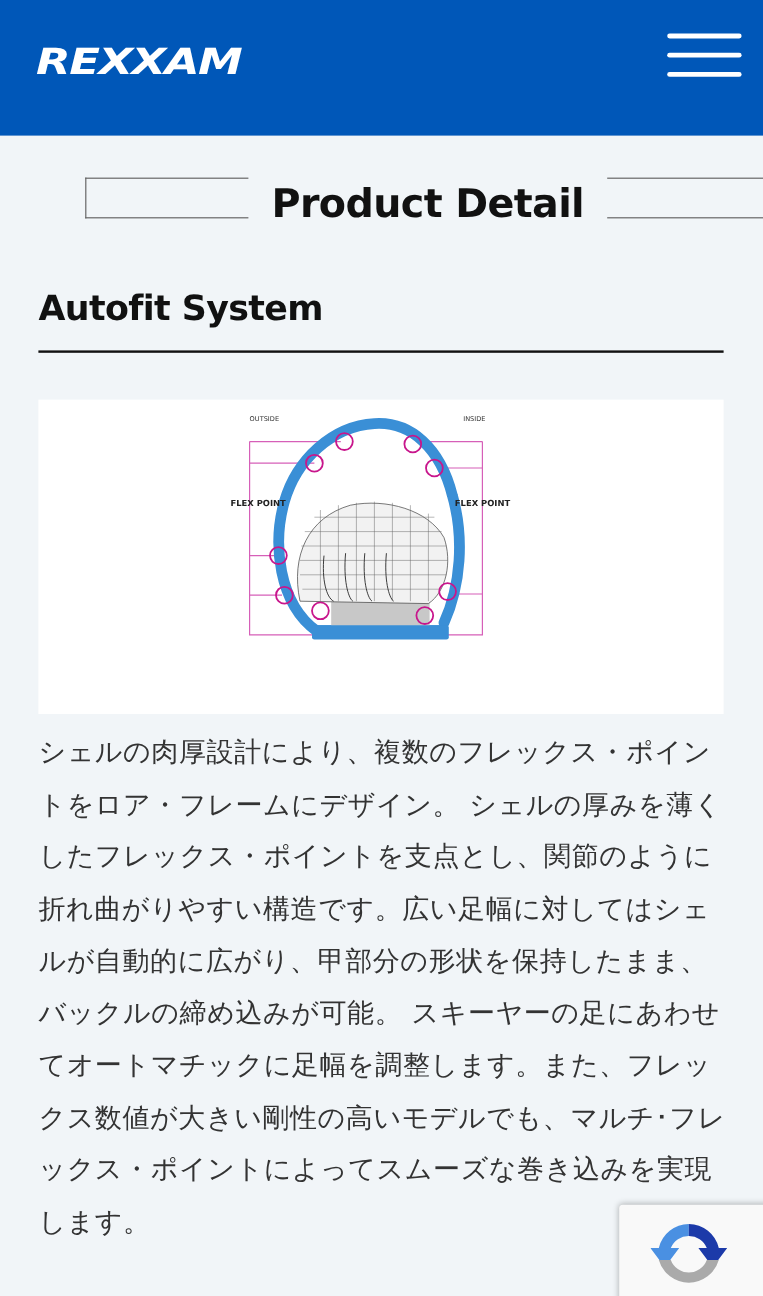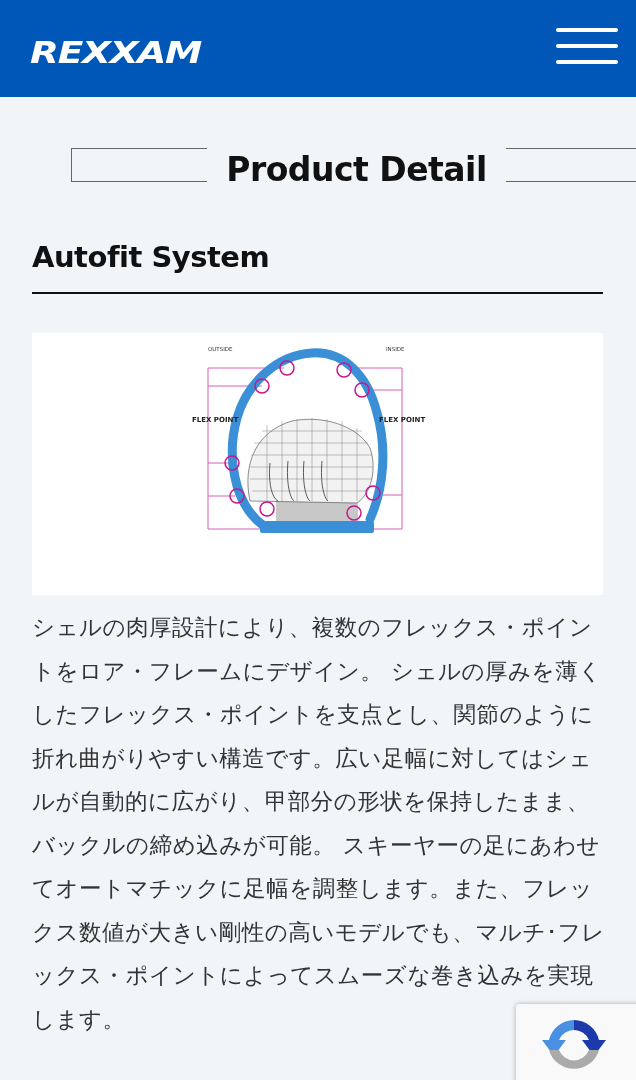--- a/index.html
+++ b/index.html
@@ -1,18 +1,18 @@
 <!DOCTYPE html>
 <html><head>
   <meta charset="utf-8">
   <style>
     * { box-sizing: border-box; margin: 0; padding: 0; }
     html, body { width: 636px; height: 1080px; overflow: hidden; }
     body { background: #f1f5f8; font-family: "DejaVu Sans", sans-serif; color: #111; position: relative; }
-    .header { height: 97px; background: #0057b8; position: relative; }
+    .header { height: 113px; background: #0057b8; position: relative; }
     .logo { position: absolute; left: 30px; top: 38px; color: #fff; font-family: "DejaVu Sans", sans-serif; font-weight: 900; font-size: 30px; letter-spacing: -1px; transform: scaleX(1.25); transform-origin: left center; line-height: 30px; font-style: italic; }
     .hamburger { position: absolute; right: 18px; top: 26px; width: 62px; height: 44px; cursor: pointer; }
     .hamburger span { position: absolute; left: 0; width: 62px; height: 4px; background: #fff; border-radius: 2px; }
     .hamburger span:nth-child(1) { top: 2px; }
     .hamburger span:nth-child(2) { top: 18px; }
     .hamburger span:nth-child(3) { top: 34px; }
     .section-title-wrap { position: absolute; left: 32px; top: 148px; width: 571px; height: 34px; margin-left: 39px; }
     .box-left, .box-right { position: absolute; top: 0; height: 34px; border: 1.5px solid #666; }
     .box-left { left: 0; width: 136px; border-right: none; }
     .box-right { right: 0; width: 136px; border-left: none; }

